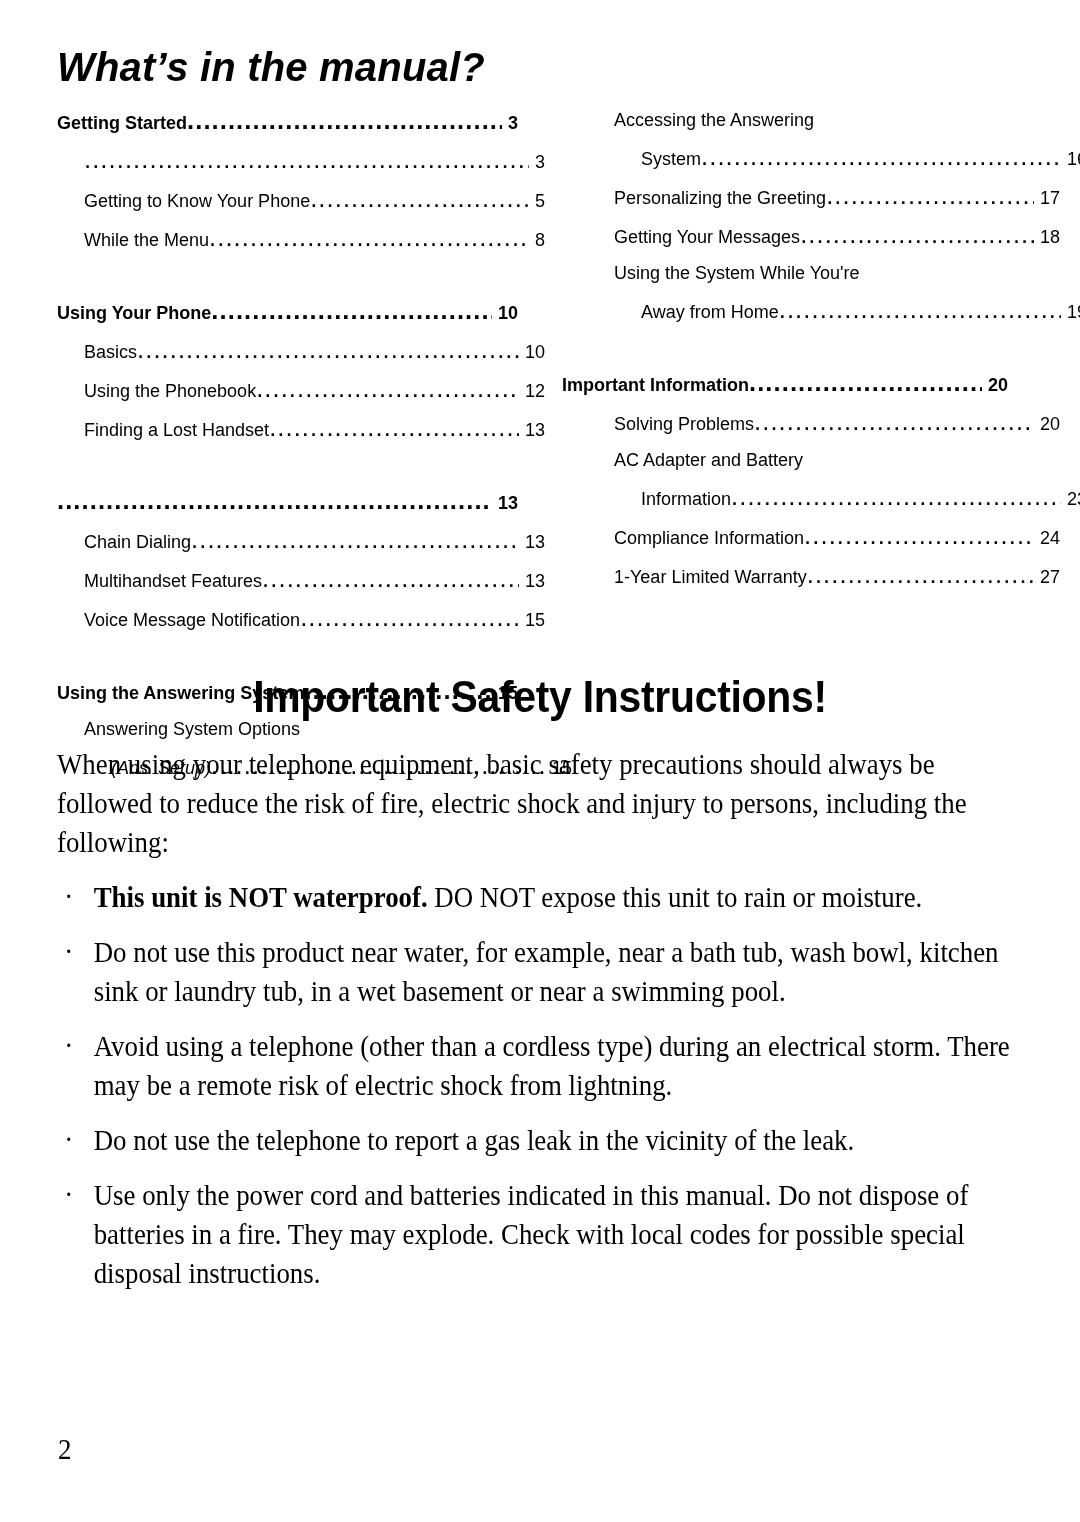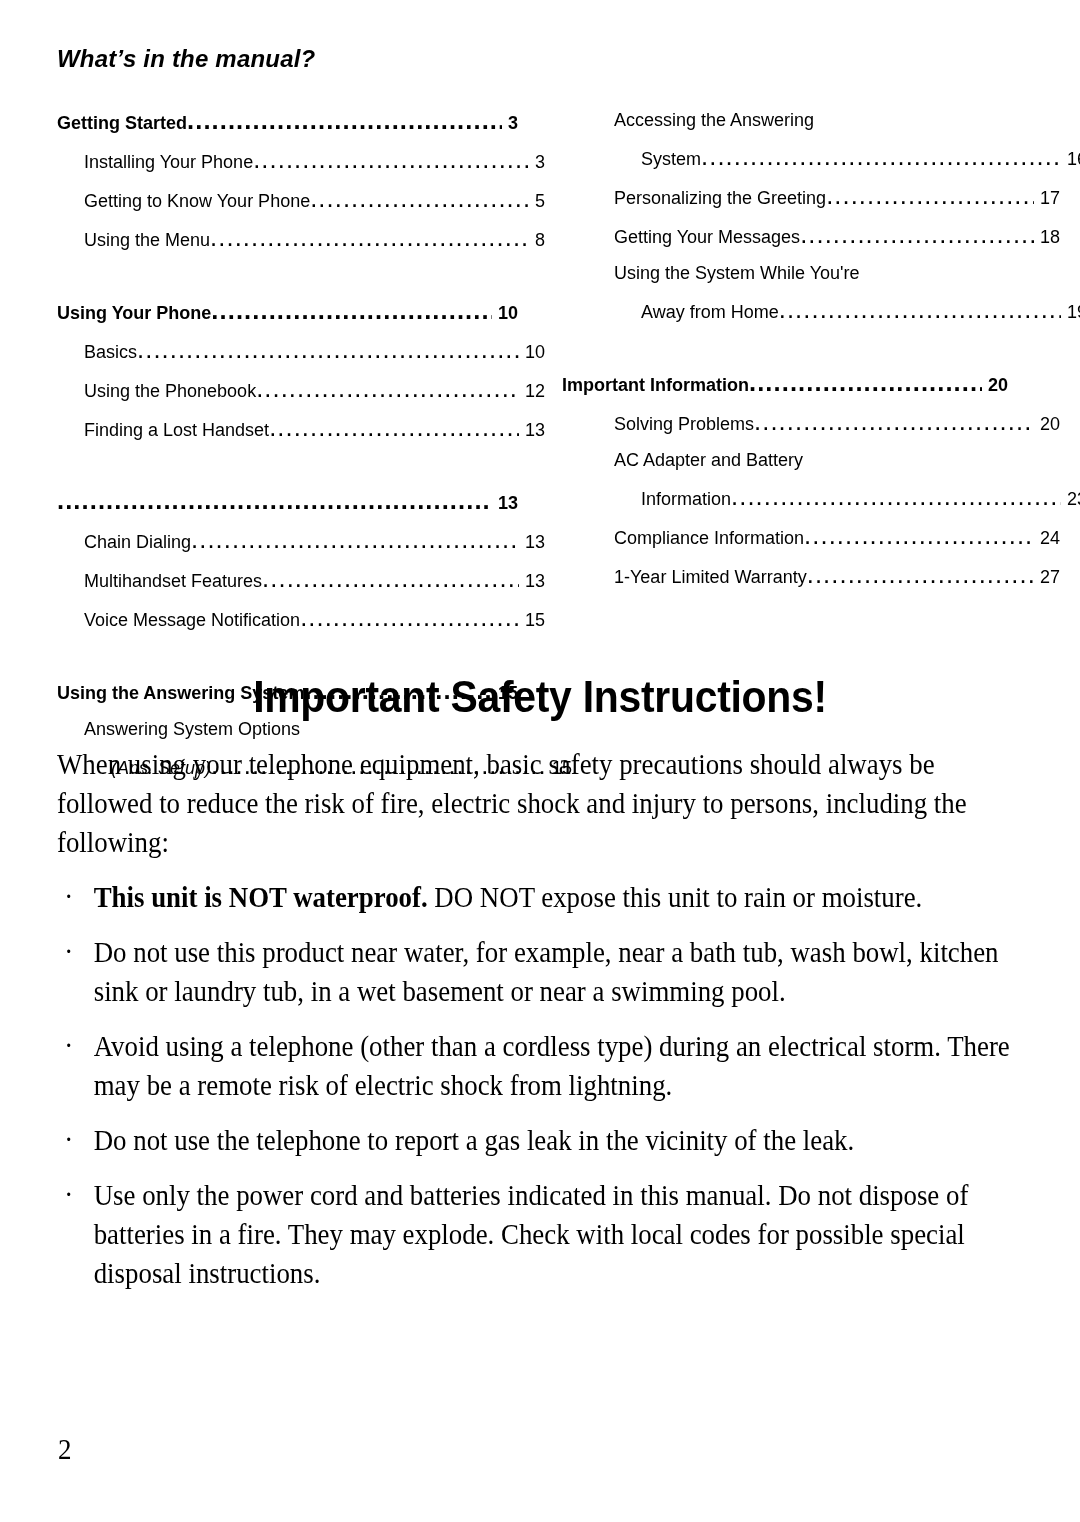--- a/index.html
+++ b/index.html
@@ -24,21 +24,21 @@
   }
 
   
   .toc-title {
     position: absolute;
     left: 57px;
     top: 45px;
     font-family: "Liberation Sans", sans-serif;
     font-weight: bold;
     font-style: italic;
-    font-size: 24px;
+    font-size: 40px;
     letter-spacing: 0.2px;
     white-space: nowrap;
   }
 
   
   .toc {
     position: absolute;
     left: 0;
     top: 102px;
     width: 1080px;
@@ -169,31 +169,30 @@
   <div class="toc-title">What’s in the manual?</div>
 
   <div class="toc">
     <div class="toc-col left" id="toc-left">
         <div class="toc-entry lvl1">
           <span class="lbl">Getting Started</span>
           <span class="leader"></span>
           <span class="pg">3</span>
         </div>
         <div class="toc-entry lvl2">
-          <span class="lbl">Installing Your Phone</span>
           <span class="leader"></span>
           <span class="pg">3</span>
         </div>
         <div class="toc-entry lvl2">
           <span class="lbl">Getting to Know Your Phone</span>
           <span class="leader"></span>
           <span class="pg">5</span>
         </div>
         <div class="toc-entry lvl2">
-          <span class="lbl">Using the Menu</span>
+          <span class="lbl">While the Menu</span>
           <span class="leader"></span>
           <span class="pg">8</span>
         </div>
         <div class="toc-entry lvl1">
           <span class="lbl">Using Your Phone</span>
           <span class="leader"></span>
           <span class="pg">10</span>
         </div>
         <div class="toc-entry lvl2">
           <span class="lbl">Basics</span>

